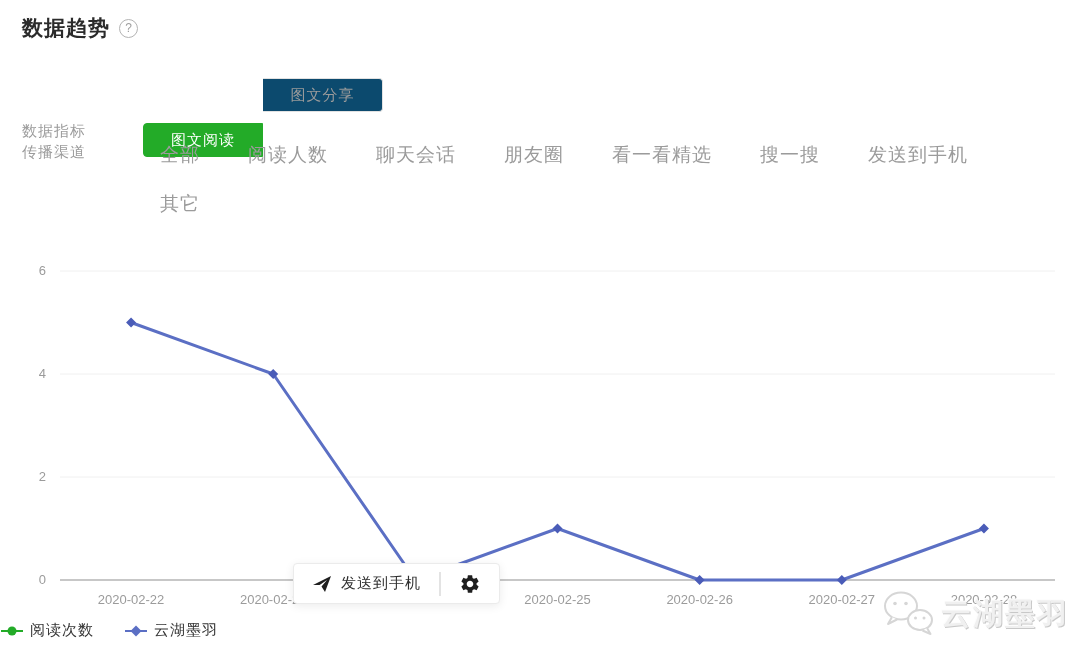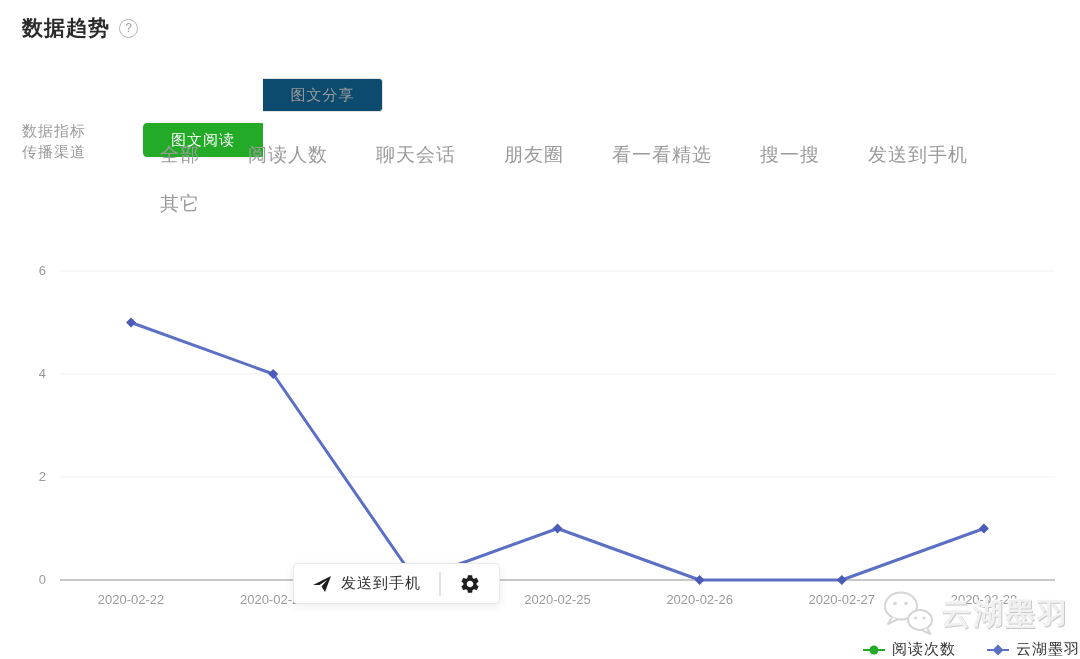--- a/index.html
+++ b/index.html
@@ -36,22 +36,22 @@
 
   
   .toolbar { position:absolute; left:293px; top:563px; height:41px; z-index:5;
     background:#fff; border:1px solid #ebebeb; border-radius:4px;
     box-shadow:0 2px 10px rgba(0,0,0,0.08); display:flex; align-items:center; }
   .tb-btn { display:flex; align-items:center; gap:9px; height:100%; padding:0 18px;
     background:none; border:none; font-family:inherit; font-size:15px; color:#2f2f2f; cursor:pointer; letter-spacing:1px; }
   .tb-div { width:1px; height:24px; background:#e3e3e3; }
 
   
-  .legend { position:absolute; left:0; top:640px; width:1080px; z-index:2;
-    display:flex; justify-content:flex-end; align-items:center; gap:30px; }
+  .legend { position:absolute; left:0; top:621px; width:1080px; z-index:2;
+    display:flex; justify-content:flex-start; align-items:center; gap:30px; }
   .legend-item { display:flex; align-items:center; gap:6px; cursor:pointer; }
   .legend-label { font-size:15px; color:#333; letter-spacing:1px; }
 
   
   .watermark { position:absolute; left:880px; top:589px; z-index:6; display:flex; align-items:center; gap:5px; pointer-events:none; }
   .wm-text { font-size:30px; font-weight:bold; color:#f0f0f0; letter-spacing:2px;
     text-shadow:1px 1px 0 #c8c8c8, -1px -1px 0 #fdfdfd; }
 </style>
 </head>
 <body>

